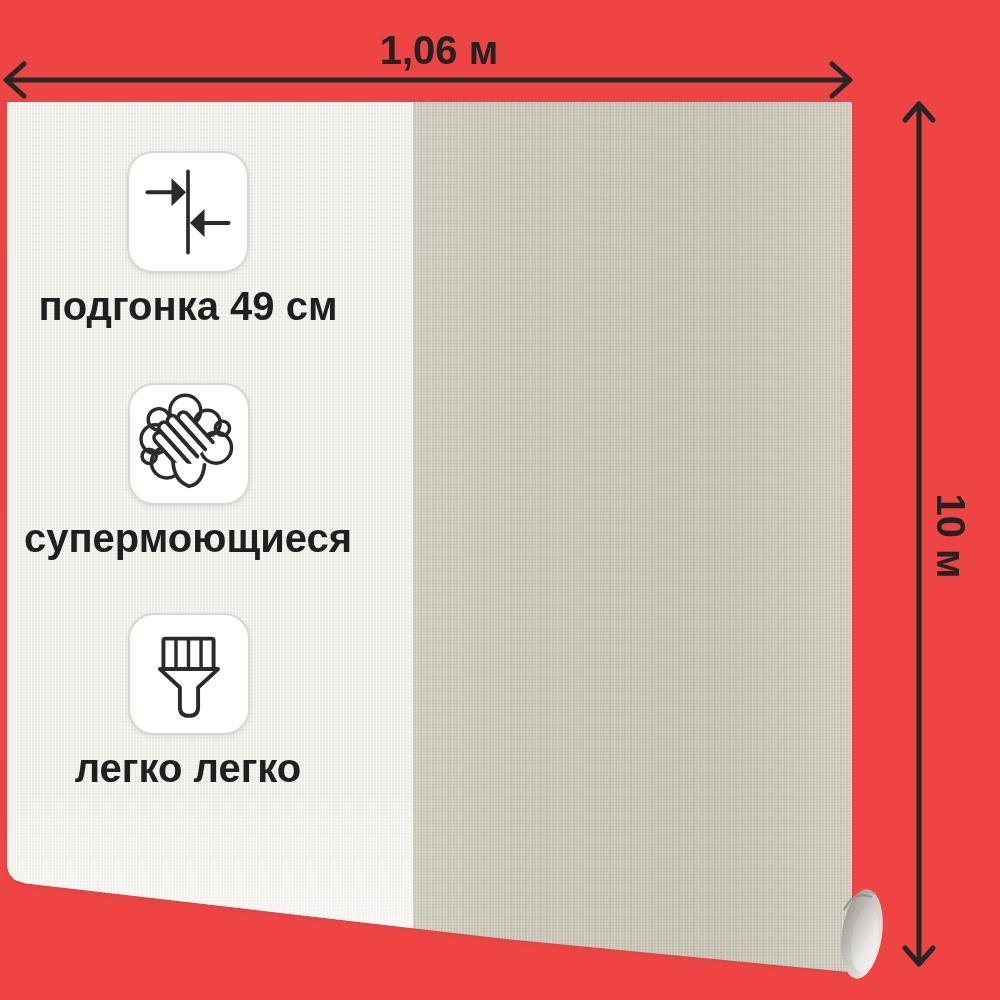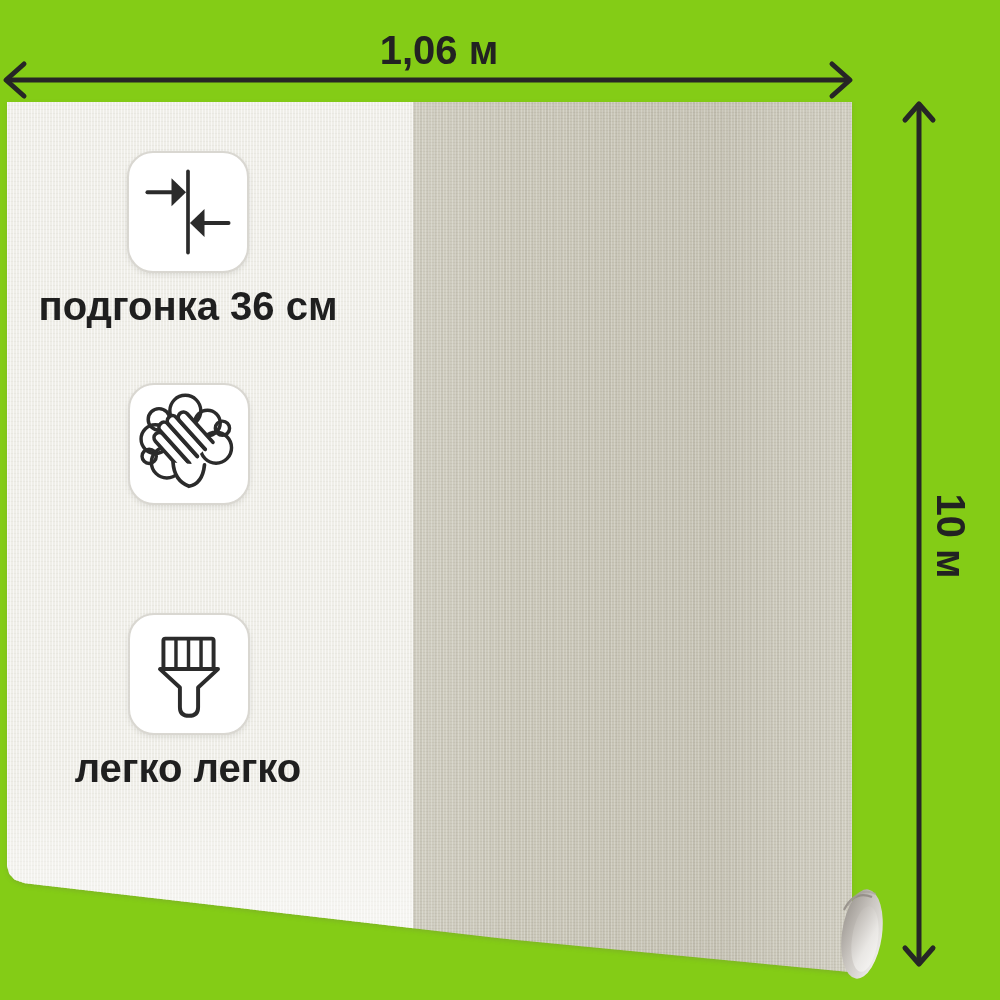--- a/index.html
+++ b/index.html
@@ -1,20 +1,20 @@
 <!DOCTYPE html>
 <html><head>
 <meta charset="utf-8">
 <style>
   html, body { margin: 0; padding: 0; background: #ffffff; }
   .canvas {
     position: relative;
     width: 1000px;
     height: 1000px;
-    background: #84cc16;
+    background: #ef4444;
     overflow: hidden;
     font-family: "Liberation Sans", "DejaVu Sans", sans-serif;
     color: #222222;
   }
 
   
   .dim-top-label {
     position: absolute;
     left: 439px; top: 28px;
     transform: translateX(-50%);
@@ -139,21 +139,21 @@
     <svg class="icon-svg" width="120" height="120" viewBox="0 0 48 48">
       <g stroke="#2b2b2b" fill="none" stroke-linecap="round">
         <line x1="24" y1="7.5" x2="24" y2="40.5" stroke-width="1.5"></line>
         <line x1="7.5" y1="16" x2="17.5" y2="16" stroke-width="1.6"></line>
         <line x1="40.5" y1="28.5" x2="30.5" y2="28.5" stroke-width="1.6"></line>
       </g>
       <path d="M17.3 10.3 L23.2 16 L17.3 21.7 Z" fill="#2b2b2b"></path>
       <path d="M30.7 22.8 L24.8 28.5 L30.7 34.2 Z" fill="#2b2b2b"></path>
     </svg>
   </div>
-  <div class="feature-label label-1">подгонка 36 см</div>
+  <div class="feature-label label-1">подгонка 49 см</div>
 
   <div class="feature-card card-2">
     <svg class="icon-svg" width="120" height="120" viewBox="0 0 48 48">
       <g stroke="#2b2b2b" stroke-width="1.4" fill="none">
         <circle cx="22.5" cy="10.5" r="6.3"></circle>
         <circle cx="11.8" cy="14" r="4.4"></circle>
         <circle cx="10.3" cy="22" r="5.8"></circle>
         <circle cx="7.8" cy="29" r="2.9"></circle>
         <circle cx="15" cy="31.5" r="6.3"></circle>
         <circle cx="31.5" cy="15.5" r="5.2"></circle>
@@ -162,20 +162,21 @@
       </g>
       <g transform="rotate(-42 24 24)" stroke="#2b2b2b" stroke-width="1.5" fill="#ffffff" stroke-linecap="round">
         <path d="M14.6 30 L14.6 14 a2.1 2.1 0 0 1 4.2 0 L18.8 30"></path>
         <path d="M18.9 30 L18.9 12.2 a2.1 2.1 0 0 1 4.2 0 L23.1 30"></path>
         <path d="M23.2 30 L23.2 12.5 a2.1 2.1 0 0 1 4.2 0 L27.4 30"></path>
         <path d="M27.5 30 L27.5 14.4 a2.1 2.1 0 0 1 4.2 0 L31.7 30"></path>
       </g>
       <path d="M17.5 31.5 Q18 39 24 41.2 Q29.5 40.2 30.3 32.5" fill="#ffffff" stroke="#2b2b2b" stroke-width="1.5" stroke-linecap="round"></path>
     </svg>
   </div>
+  <div class="feature-label label-2">супермоющиеся</div>
 
   <div class="feature-card card-3">
     <svg class="icon-svg" width="120" height="120" viewBox="0 0 48 48">
       <g stroke="#2b2b2b" fill="none" stroke-linecap="round" stroke-linejoin="round">
         <rect x="13.6" y="9.6" width="20.4" height="12.4" rx="0.8" stroke-width="1.6" fill="#ffffff"></rect>
         <line x1="18.7" y1="9.6" x2="18.7" y2="22" stroke-width="1.4"></line>
         <line x1="23.8" y1="9.6" x2="23.8" y2="22" stroke-width="1.4"></line>
         <line x1="28.9" y1="9.6" x2="28.9" y2="22" stroke-width="1.4"></line>
         <path d="M12.2 22 L35.8 22 L27.7 29.5 L27.7 37.5 Q27.7 41 24 41 Q20.3 41 20.3 37.5 L20.3 29.5 Z" stroke-width="1.6" fill="#ffffff"></path>
       </g>

